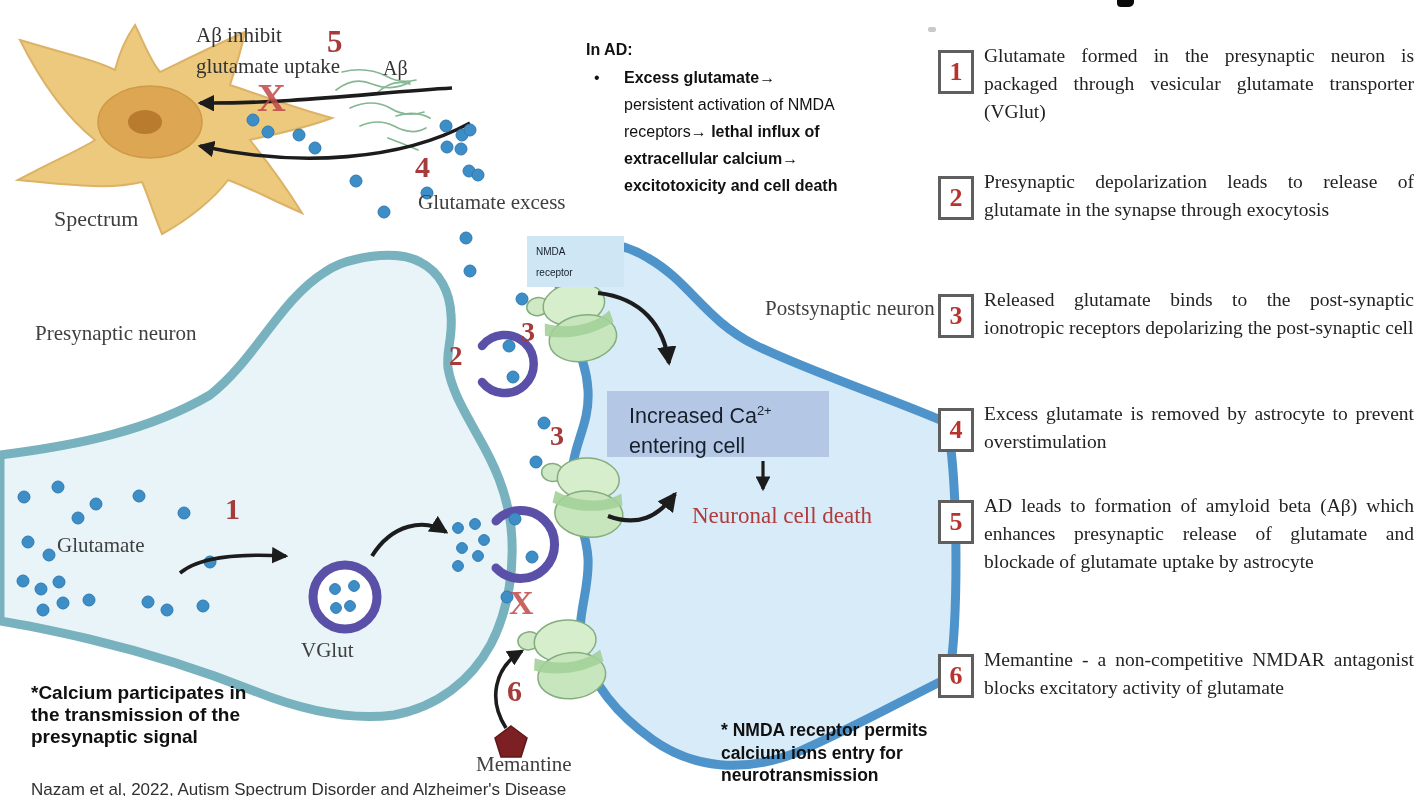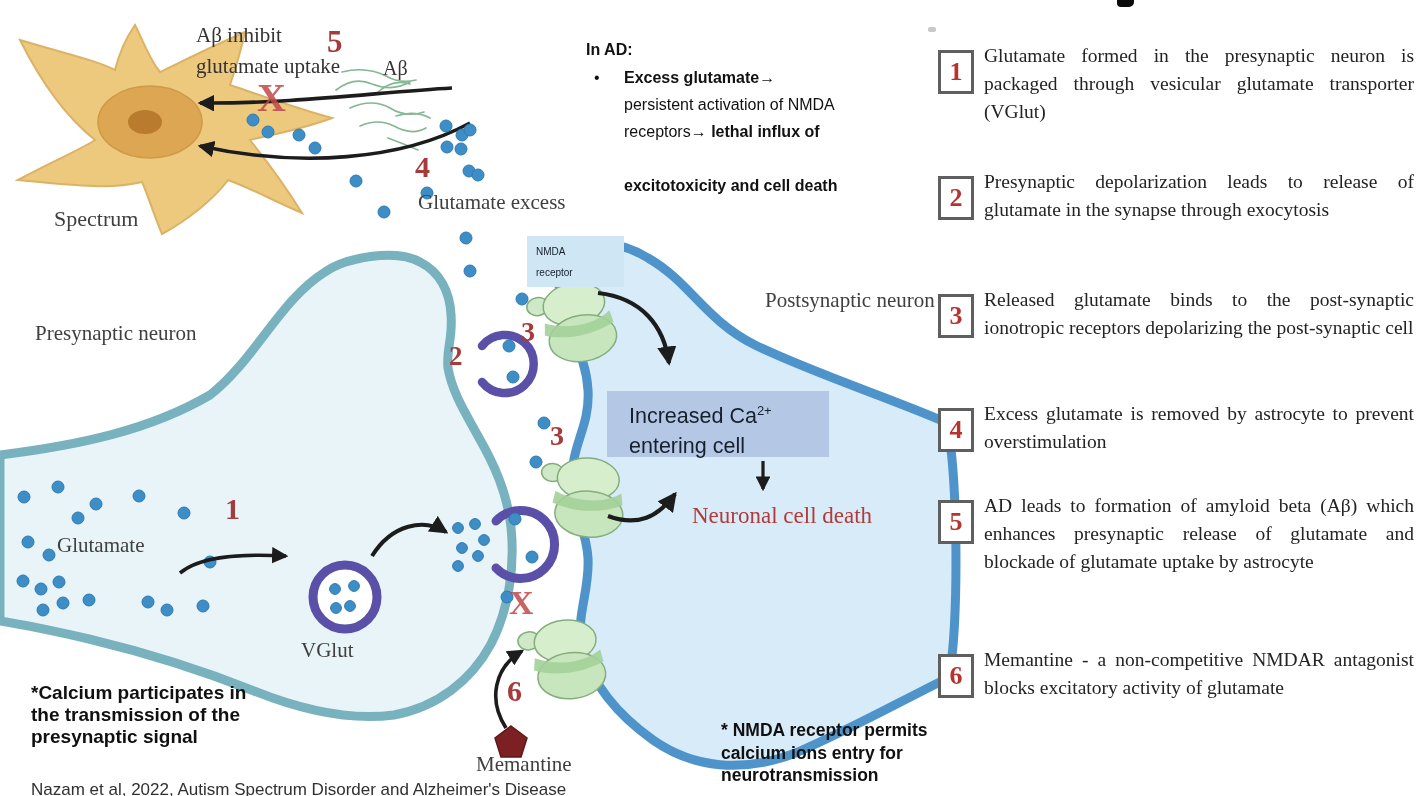--- a/index.html
+++ b/index.html
@@ -176,21 +176,21 @@
 
   <div class="lbl preline" style="left:196px;top:20px;font-size:21px;line-height:31px;color:#333;">Aβ inhibit
 glutamate uptake</div>
   <div class="num" style="left:327px;top:26px;font-size:31px;">5</div>
   <div class="lbl" style="left:383px;top:57px;font-size:20px;color:#333;">Aβ</div>
   <div class="xmark" style="left:257px;top:78px;font-size:40px;">X</div>
   <div class="num" style="left:415px;top:152px;font-size:30px;">4</div>
   <div class="lbl" style="left:418px;top:190px;font-size:21px;">Glutamate excess</div>
   <div class="lbl" style="left:54px;top:206px;font-size:22px;">Spectrum</div>
   <div class="lbl" style="left:35px;top:321px;font-size:21px;">Presynaptic neuron</div>
-  <div class="lbl" style="left:765px;top:288px;font-size:21px;">Postsynaptic neuron</div>
+  <div class="lbl" style="left:765px;top:296px;font-size:21px;">Postsynaptic neuron</div>
   <div class="num" style="left:449px;top:343px;font-size:27px;">2</div>
   <div class="num" style="left:521px;top:318px;font-size:28px;">3</div>
   <div class="num" style="left:550px;top:422px;font-size:28px;">3</div>
   <div class="num" style="left:225px;top:494px;font-size:30px;">1</div>
   <div class="lbl" style="left:57px;top:533px;font-size:21px;">Glutamate</div>
   <div class="lbl" style="left:301px;top:638px;font-size:21px;">VGlut</div>
   <div class="xmark" style="left:509px;top:586px;font-size:34px;">X</div>
   <div class="num" style="left:507px;top:676px;font-size:30px;">6</div>
   <div class="lbl" style="left:476px;top:752px;font-size:21px;">Memantine</div>
 
@@ -205,21 +205,21 @@
   <div class="death">Neuronal cell death</div>
 
   <div class="inad">
     <div class="t">In AD:</div>
     <div class="row">
       <div class="bullet">•</div>
       <div>
         <span class="b">Excess glutamate→</span><br>
         <span>persistent activation of NMDA</span><br>
         <span>receptors→ </span><span class="b">lethal influx of</span><br>
-        <br>
+        <span class="b">extracellular calcium→</span><br>
         <span class="b">excitotoxicity and cell death</span>
       </div>
     </div>
   </div>
 
   <div class="step" style="top:42px;">
     <div class="stepnum">1</div>
     <div class="steptext">Glutamate formed in the presynaptic neuron is packaged through vesicular glutamate transporter (VGlut)</div>
   </div>
   <div class="step" style="top:168px;">

